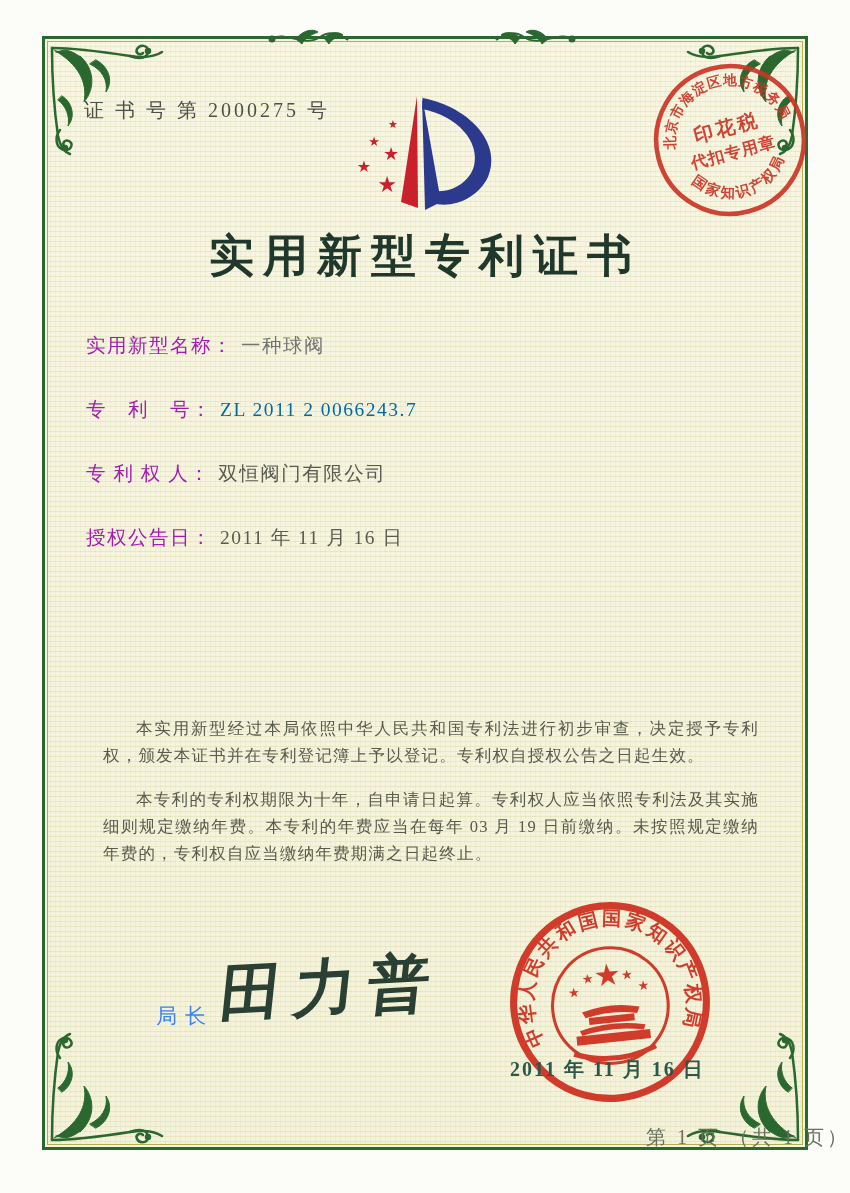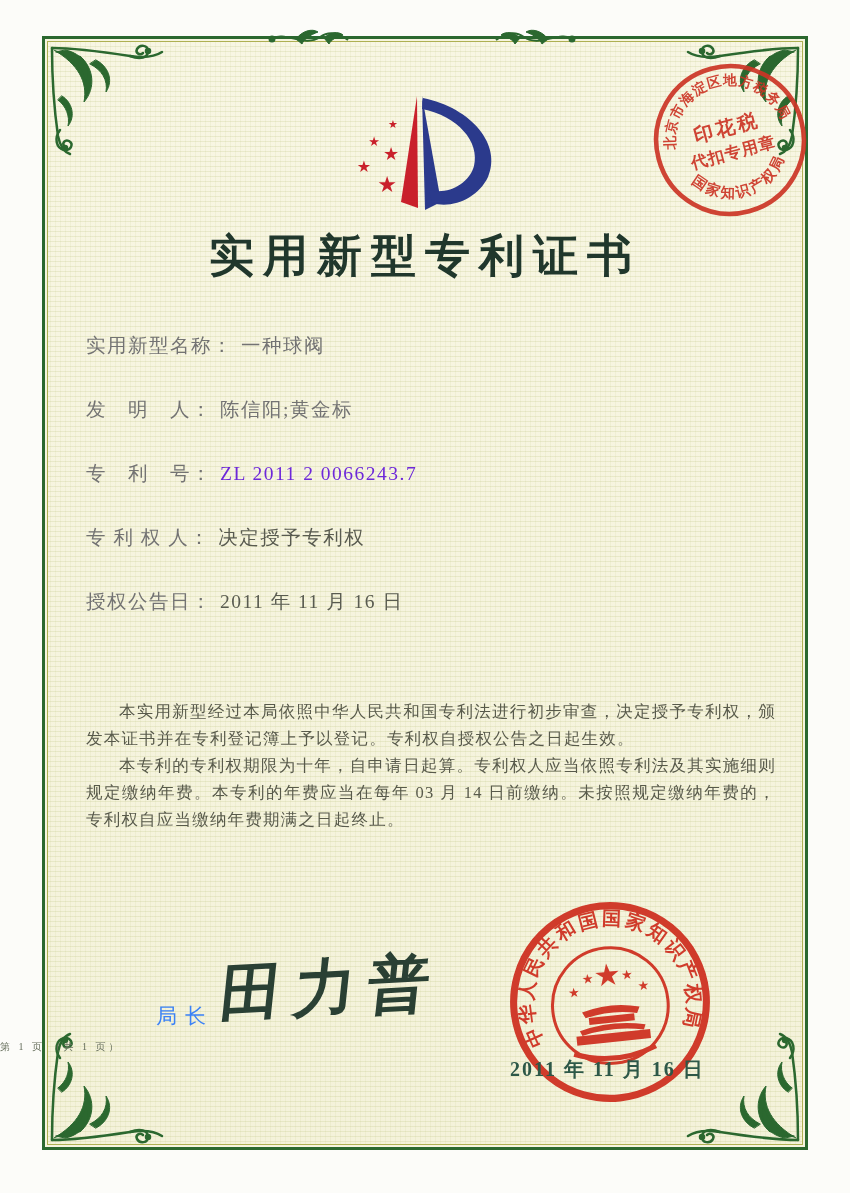--- a/index.html
+++ b/index.html
@@ -38,32 +38,32 @@
   }
   .stamp text{fill:#cc3526;font-weight:bold;font-family:"Liberation Sans","DejaVu Sans",sans-serif;}
   .title{
     position:absolute;left:0;top:226px;width:100%;margin:0;
     text-align:center;font-size:45px;font-weight:700;
     letter-spacing:9px;color:#20372c;
   }
   
   .fields{position:absolute;left:86px;top:332px;width:660px;}
   .field{height:64px;font-size:19.5px;letter-spacing:1.5px;}
-  .field .label{color:#737373;}
+  .field .label{color:#a21caf;}
   .field .value{margin-left:8px;}
   .v-light{color:#737373;}
-  .v-mid{color:#6d28d9;margin-top:26px;}
+  .v-mid{color:#0369a1;margin-top:26px;}
   .v-dark{color:#595b50;}
   
   .body-text{
     position:absolute;left:86px;top:698px;width:690px;
     font-size:16.5px;line-height:27px;letter-spacing:1.2px;
     color:#585a4b;text-align:justify;
   }
-  .body-text p{margin:0;text-indent:2em;}
+  .body-text p{margin:17px;text-indent:2em;}
   
   .sig-label{
     position:absolute;left:156px;top:1002px;
     font-size:21px;letter-spacing:8px;color:#3b82f6;
   }
   .sig-name{
     position:absolute;left:220px;top:946px;
     font-size:62px;font-weight:bold;letter-spacing:12px;
     color:#2a4034;font-family:"DejaVu Sans","Liberation Sans",sans-serif;
     transform:rotate(-3deg) skewX(-9deg);
@@ -71,22 +71,22 @@
   .seal{
     position:absolute;left:506px;top:898px;width:208px;height:208px;
     transform:rotate(-6deg);opacity:.95;
   }
   .seal text{fill:#cf3222;font-weight:bold;font-family:"Liberation Sans","DejaVu Sans",sans-serif;}
   .seal-date{
     position:absolute;left:510px;top:1056px;
     font-size:20px;font-weight:bold;letter-spacing:2px;color:#2d5848;
   }
   .footer{
-    position:absolute;left:0;top:1040px;width:100%;
-    text-align:left;font-size:10px;letter-spacing:3px;color:#68705e;
+    position:absolute;left:0;top:1124px;width:100%;
+    text-align:right;font-size:20px;letter-spacing:3px;color:#68705e;
   }
 </style>
 </head>
 <body>
 
 <div class="page">
 
   <div class="frame"></div>
 
   <svg width="0" height="0" style="position:absolute" aria-hidden="true">
@@ -124,20 +124,21 @@
   <svg class="corner tr" viewBox="0 0 120 120">
       <use href="#flourish"></use>
     </svg>
   <svg class="vine v1" viewBox="0 0 82 26">
       <use href="#vine-sym"></use>
     </svg>
   <svg class="vine v2" viewBox="0 0 82 26">
       <use href="#vine-sym"></use>
     </svg>
 
+  <div class="cert-no">证 书 号 第 2000275 号</div>
 
   <svg class="logo" viewBox="0 0 210 135">
     <g fill="#c9202b" text-anchor="middle" font-family="'DejaVu Sans','Liberation Sans',sans-serif">
       <text x="71" y="38" font-size="11">★</text>
       <text x="52" y="56" font-size="13">★</text>
       <text x="69" y="70" font-size="18">★</text>
       <text x="42" y="82" font-size="16">★</text>
       <text x="65" y="102" font-size="22">★</text>
     </g>
     <g>
@@ -163,36 +164,33 @@
     </text>
   </svg>
 
   <h1 class="title">实用新型专利证书</h1>
 
   <div class="fields">
     <div class="field">
       <span class="label">实用新型名称：</span><span class="value v-light">一种球阀</span>
     </div>
     <div class="field">
-      <span class="label">发　明　人：</span><span class="value v-light">陈信阳;黄金标</span>
-    </div>
-    <div class="field">
       <span class="label">专　利　号：</span><span class="value v-mid">ZL 2011 2 0066243.7</span>
     </div>
     <div class="field">
-      <span class="label">专 利 权 人：</span><span class="value v-dark">决定授予专利权</span>
+      <span class="label">专 利 权 人：</span><span class="value v-dark">双恒阀门有限公司</span>
     </div>
     <div class="field">
       <span class="label">授权公告日：</span><span class="value v-dark">2011 年 11 月 16 日</span>
     </div>
   </div>
 
   <div class="body-text">
     <p>本实用新型经过本局依照中华人民共和国专利法进行初步审查，决定授予专利权，颁发本证书并在专利登记簿上予以登记。专利权自授权公告之日起生效。</p>
-    <p>本专利的专利权期限为十年，自申请日起算。专利权人应当依照专利法及其实施细则规定缴纳年费。本专利的年费应当在每年 03 月 14 日前缴纳。未按照规定缴纳年费的，专利权自应当缴纳年费期满之日起终止。</p>
+    <p>本专利的专利权期限为十年，自申请日起算。专利权人应当依照专利法及其实施细则规定缴纳年费。本专利的年费应当在每年 03 月 19 日前缴纳。未按照规定缴纳年费的，专利权自应当缴纳年费期满之日起终止。</p>
   </div>
 
   <div class="sig-label">局长</div>
   <div class="sig-name">田力普</div>
 
   <svg class="seal" viewBox="0 0 205 205">
     <defs>
       <path id="sealRing" d="M33.6,134.6 A76,76 0 1 1 171.4,134.6" fill="none"></path>
     </defs>
     <circle cx="102.5" cy="102.5" r="95" fill="none" stroke="#cf3222" stroke-width="7"></circle>

